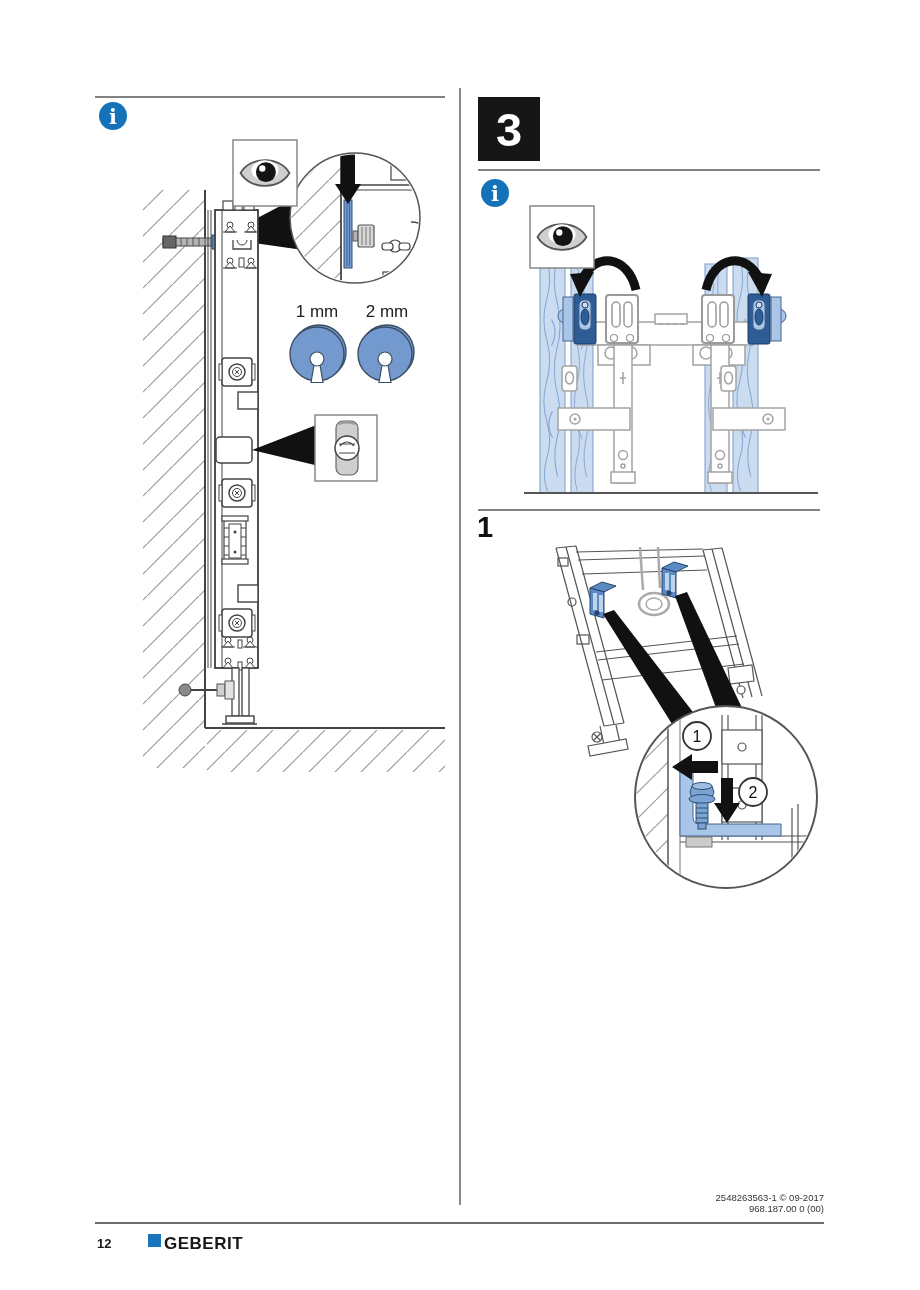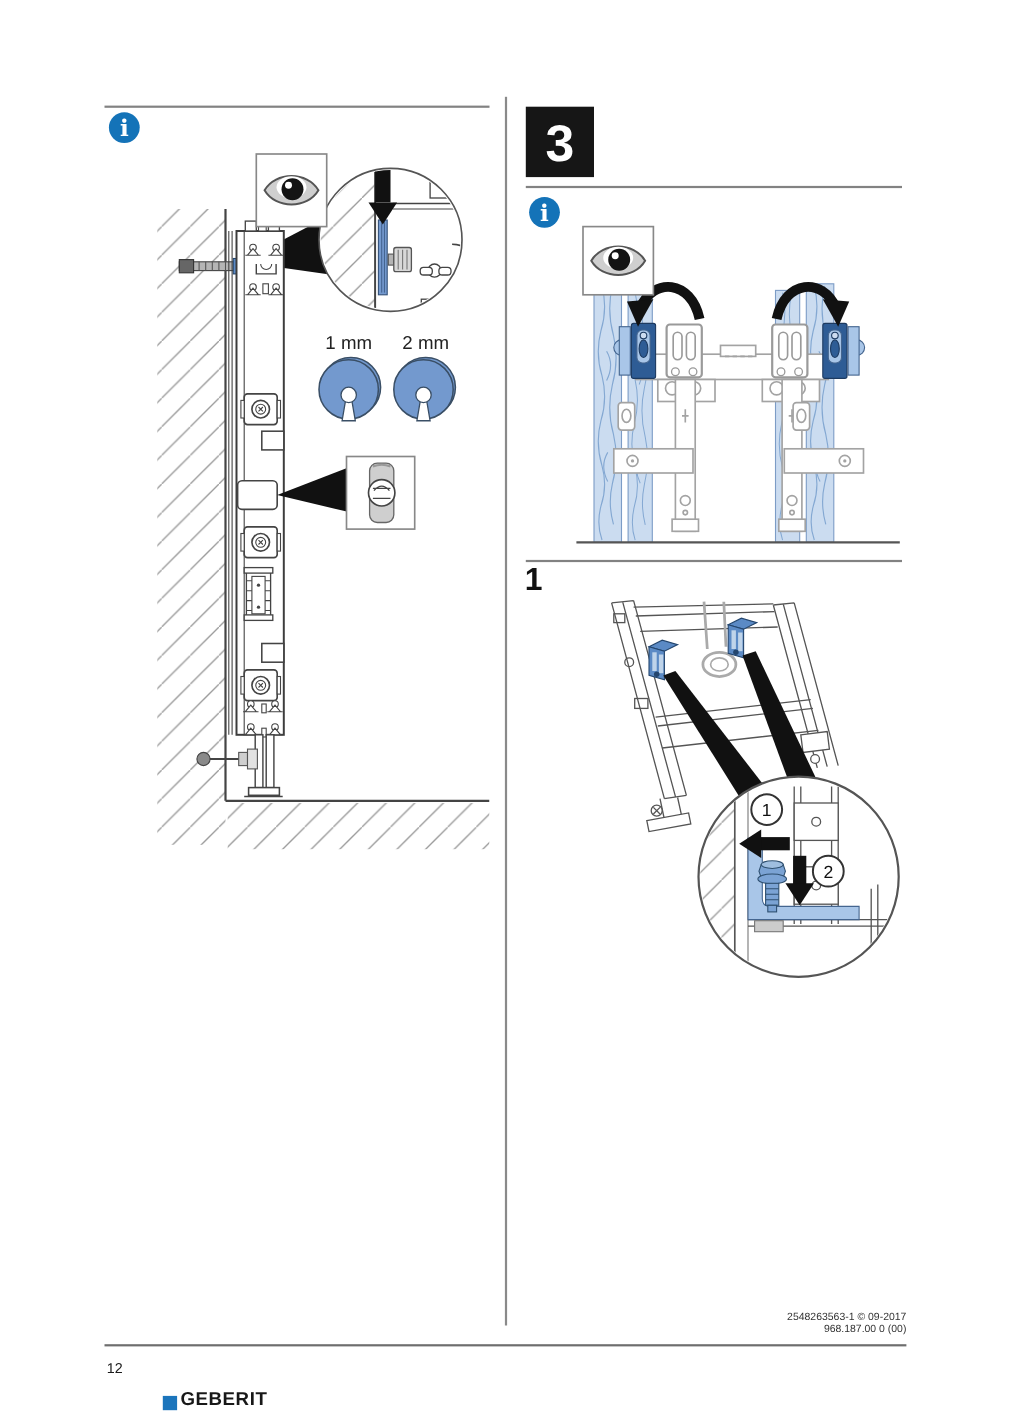--- a/index.html
+++ b/index.html
@@ -21,22 +21,22 @@
   svg{font-family:"Liberation Sans",sans-serif;}
   .c-shim{fill:var(--shim-blue,#7399CE);}
   .c-wood{fill:var(--wood-fill,#CBDCF0);stroke:#7C9CC6;stroke-width:1;}
   .c-grain{stroke:var(--wood-grain,#84A8D2);fill:none;stroke-width:1;}
   .c-bdark{fill:var(--bracket-dark,#2E5C95);stroke:#1d3a60;stroke-width:1;}
   .c-blight{fill:var(--bracket-light,#A9C6E8);stroke:#44658F;stroke-width:1;}
   .c-bblue{fill:var(--bracket-blue,#5B8AC5);stroke:#24466E;stroke-width:1;}
   .ln{stroke:#444;fill:none;}
   .lngray{stroke:#A3A3A3;fill:#fff;}
   .wh{fill:#fff;stroke:#444;}
-  #footer-left{position:absolute;left:97px;top:1236px;font-size:13px;font-weight:normal;}
-  #brand{position:absolute;left:148px;top:1234px;display:flex;align-items:flex-end;margin-top:28px;}
+  #footer-left{position:absolute;left:97px;top:1236px;font-size:13px;font-weight:bold;}
+  #brand{position:absolute;left:148px;top:1234px;display:flex;align-items:flex-start;}
   #brand .sq{width:13px;height:13px;background:var(--brand-blue,#1B75BC);margin-right:3px;}
   #brand .txt{font-size:17px;font-weight:bold;letter-spacing:0.5px;color:#181818;}
   #footer-right{position:absolute;right:96px;top:1192px;text-align:right;
                 font-size:9.5px;line-height:11px;color:#333;}
 </style>
 </head>
 <body>
 
 <div id="page">
 

